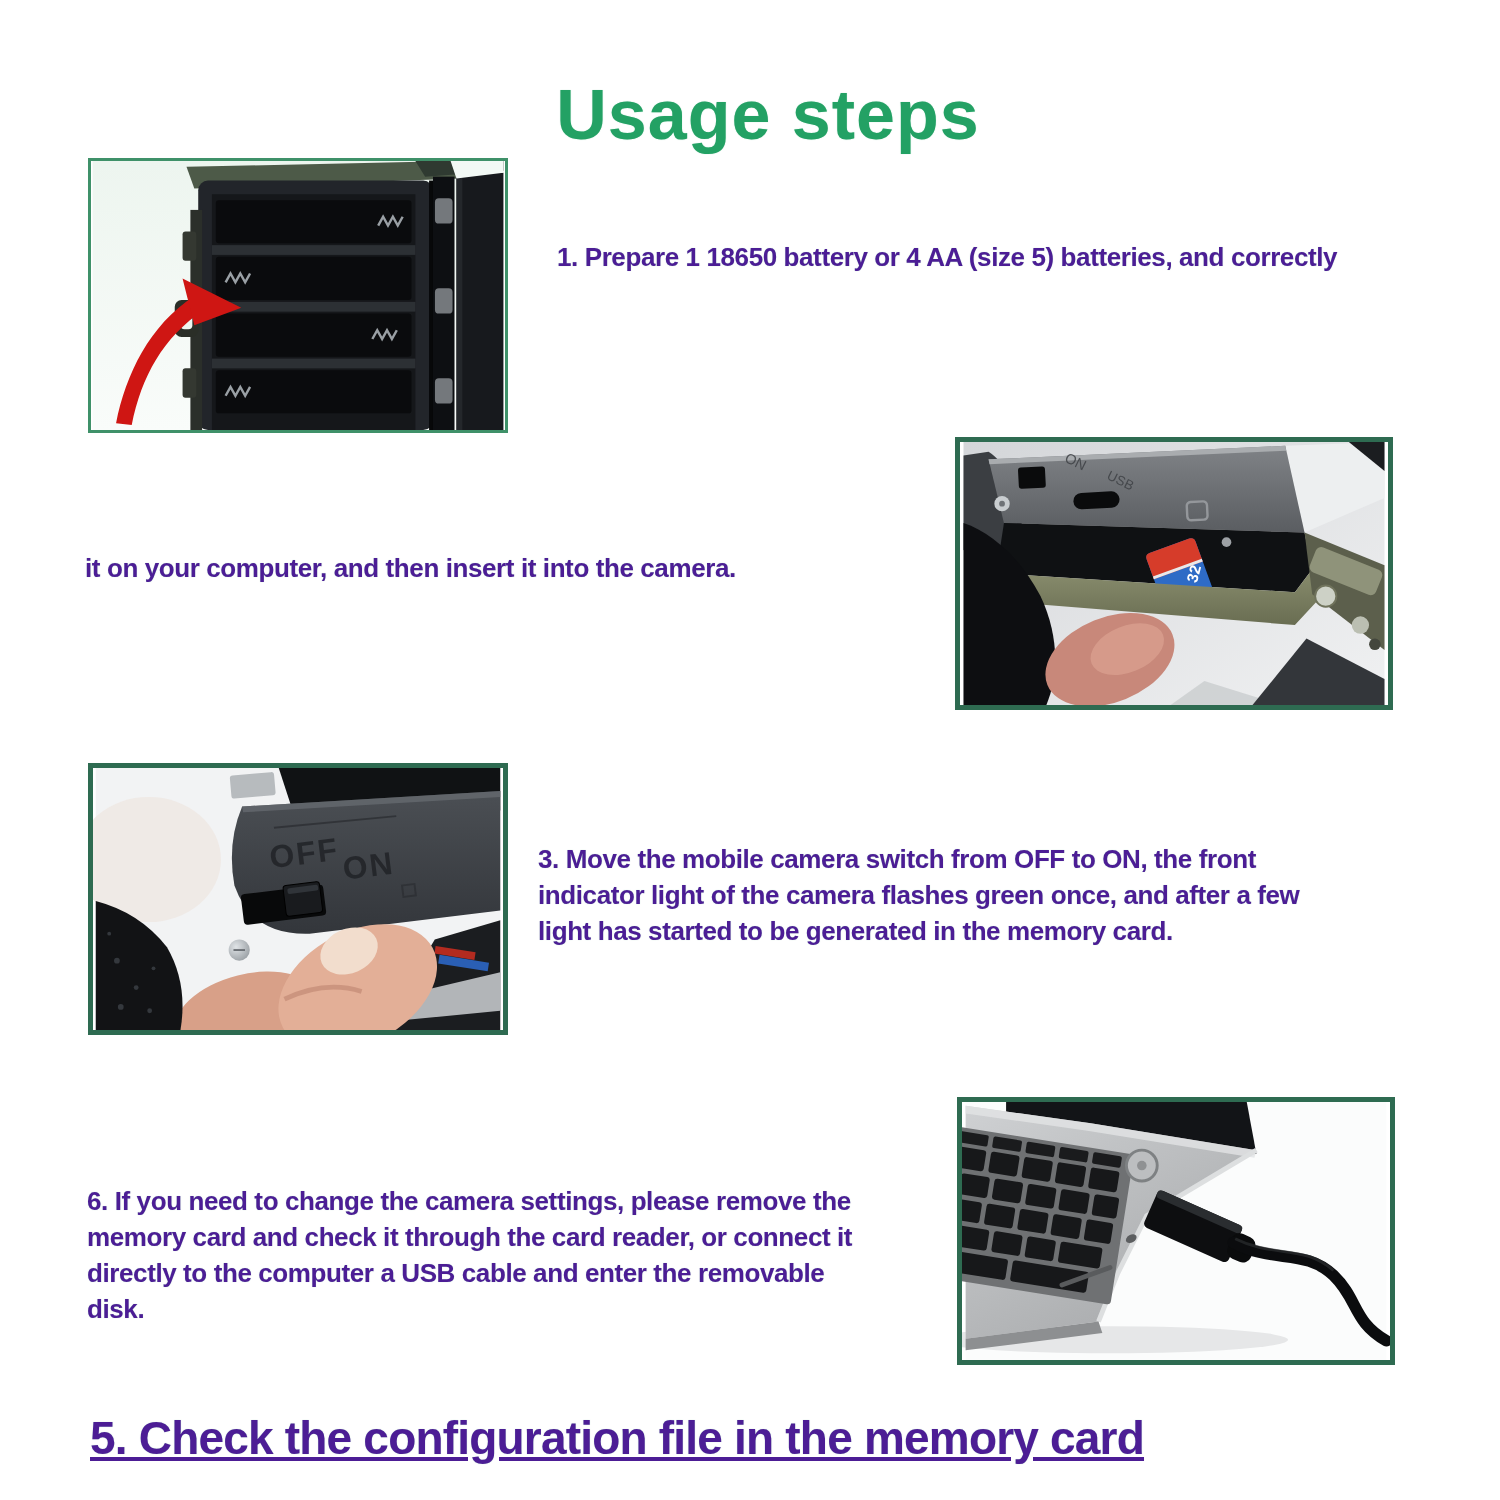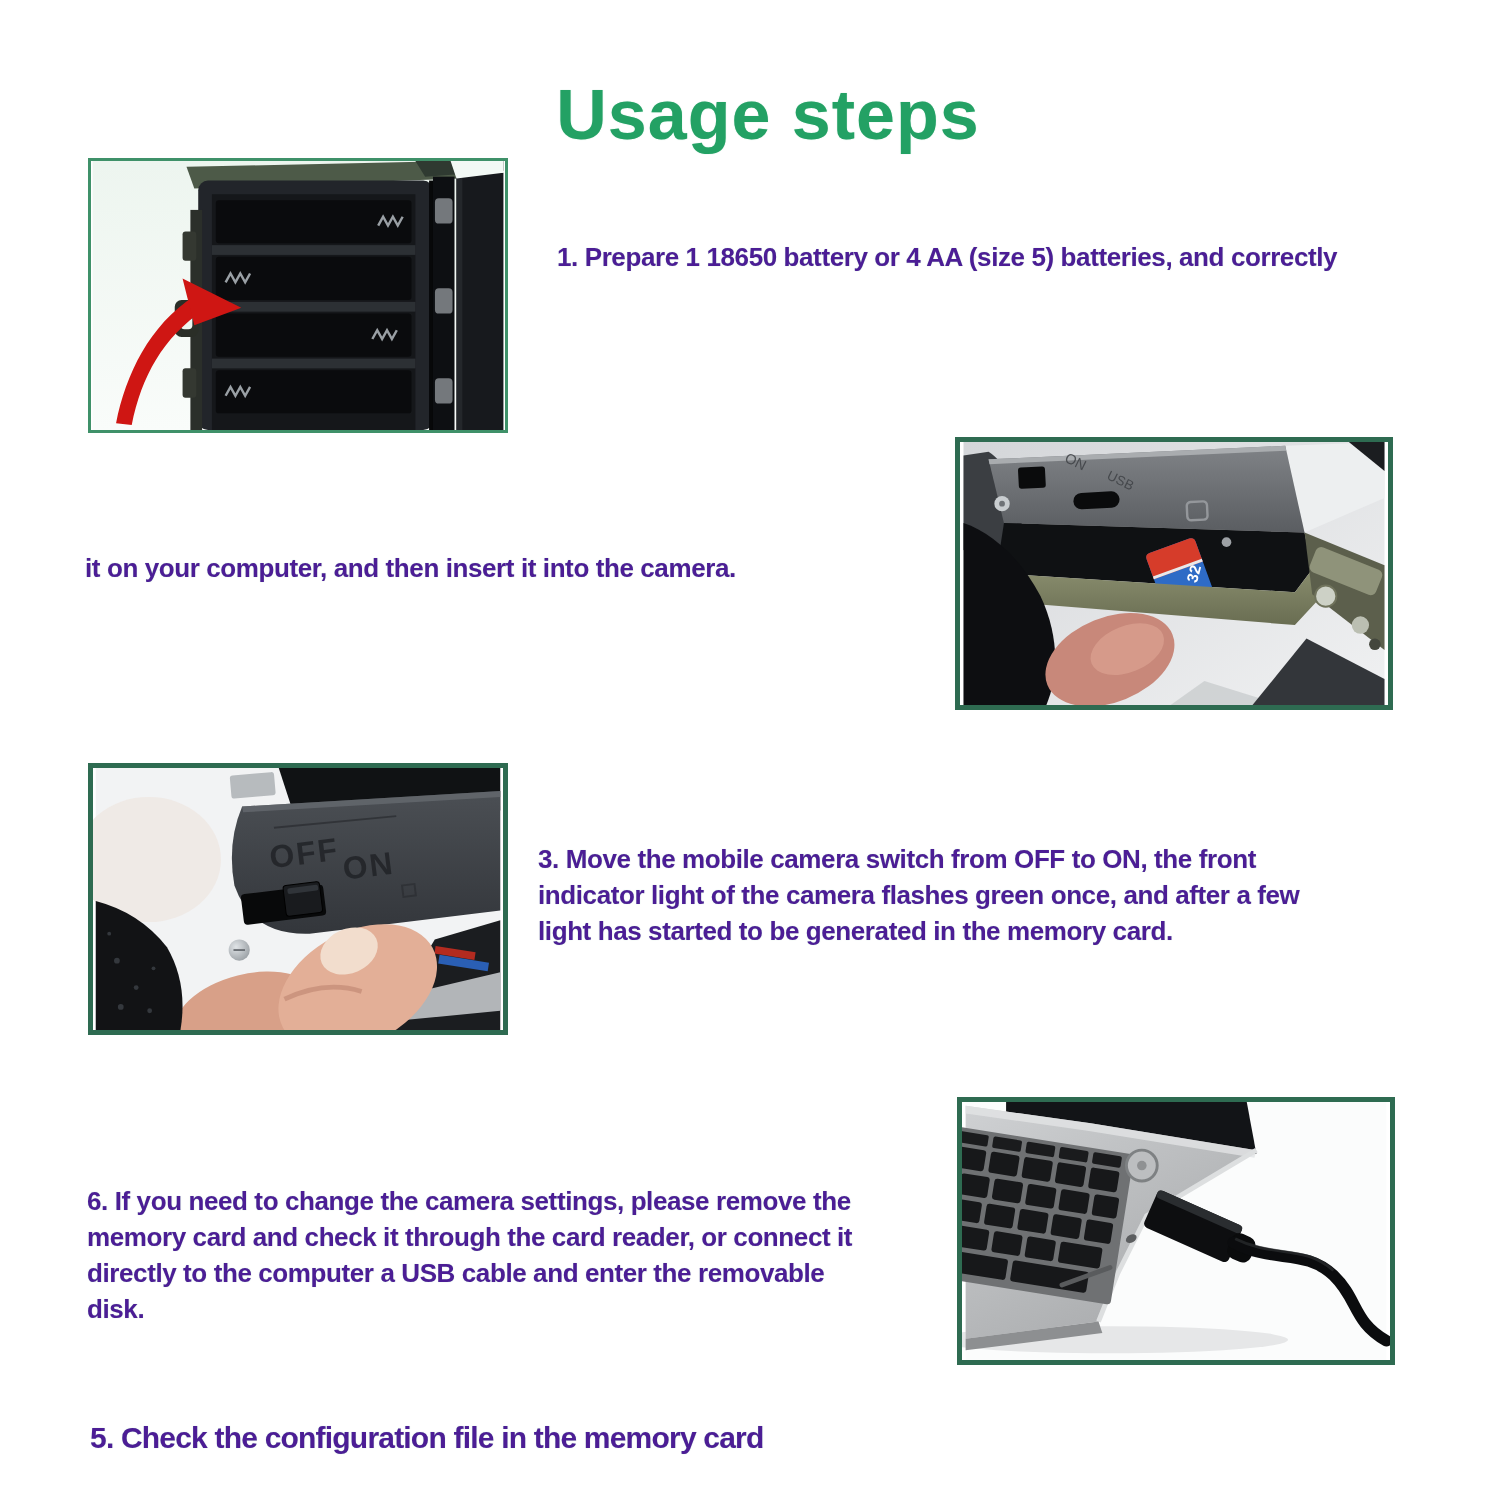--- a/index.html
+++ b/index.html
@@ -7,21 +7,21 @@
           font-family:"Liberation Sans",sans-serif;}
   .title{position:absolute;top:28px;left:18px;width:1500px;text-align:center;
          font-size:70px;font-weight:700;color:#23a164;letter-spacing:1px;
          text-shadow:0 0 1px rgba(35,161,100,.4);}
   .step{position:absolute;color:#4c1d95;font-weight:700;font-size:26px;line-height:35px;
         letter-spacing:-0.4px;white-space:nowrap;text-shadow:0 0 1px rgba(43,165,113,.35);}
   #step1{left:557px;top:240px;}
   #step2{left:85px;top:551px;}
   #step3{left:538px;top:813px;line-height:36px;margin-top:28px;}
   #step4{left:87px;top:1183px;line-height:36px;}
-  #step5{left:90px;top:1415px;font-size:30px;letter-spacing:-0.8px;line-height:46px;}
+  #step5{left:90px;top:1415px;font-size:46px;letter-spacing:-0.8px;line-height:46px;text-decoration:underline;}
   .photo{position:absolute;box-sizing:border-box;background:#fff;overflow:hidden;}
   #photo1{left:88px;top:158px;width:420px;height:275px;border:3px solid #3f9169;}
   #photo2{left:955px;top:437px;width:438px;height:273px;border:5px solid #2e6b51;}
   #photo3{left:88px;top:763px;width:420px;height:272px;border:5px solid #2e6b51;}
   #photo4{left:957px;top:1097px;width:438px;height:268px;border:5px solid #2e6b51;}
   .photo svg{display:block;width:100%;height:100%;filter:blur(.4px);}
   figure{margin:0;}
 </style>
 </head>
 <body>

